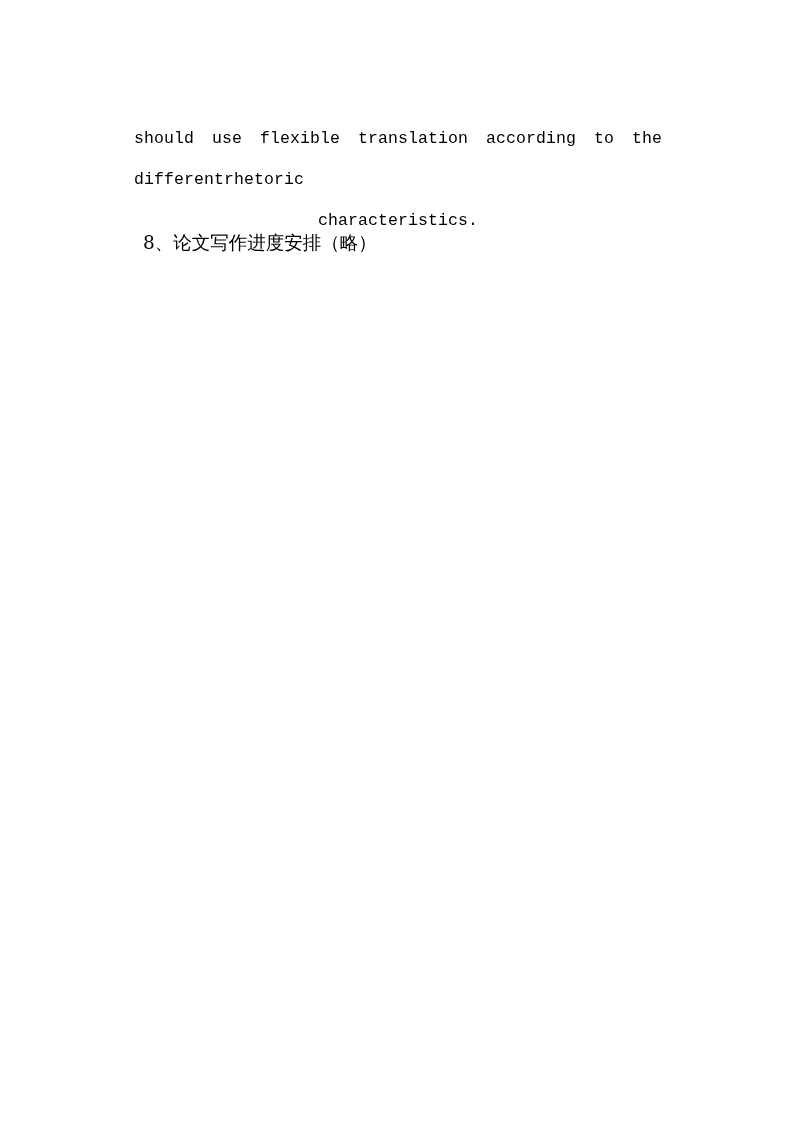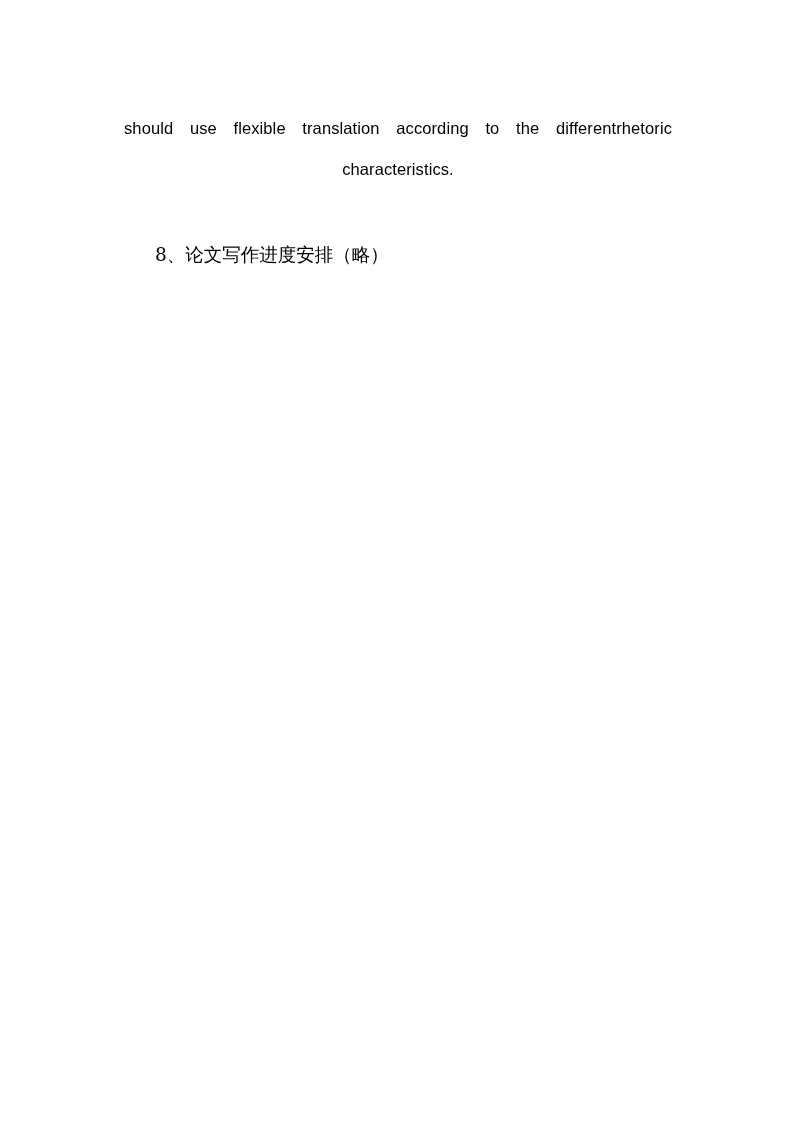--- a/index.html
+++ b/index.html
@@ -29,22 +29,22 @@
 
   .content-block {
     position: absolute;
     left: 120px;
     top: 104px;
     width: 556px;
   }
 
   
   .body-para {
-    margin: 4px;
-    font-family: Liberation Sans, sans-serif;
+    margin: 14px;
+    font-family: Liberation Mono, monospace;
     font-size: 16.5px;
     line-height: 41px;
     color: #000000;
     text-align: justify;
     text-justify: inter-word;
     letter-spacing: 0.1px;
     word-spacing: 0px;
   }
 
   
@@ -59,21 +59,21 @@
     display: block;
     text-align: center;
   }
 
   
   .cjk-heading {
     position: absolute;
     left: 120px;
     top: 228px;
     width: 556px;
-    margin: 12px;
+    margin: 0;
     font-family: "DejaVu Serif", "Liberation Serif", serif;
     font-size: 18.5px;
     line-height: 30px;
     color: #000000;
     text-indent: 23px;
     text-align: left;
     white-space: nowrap;
   }
 
   .blank-area {

